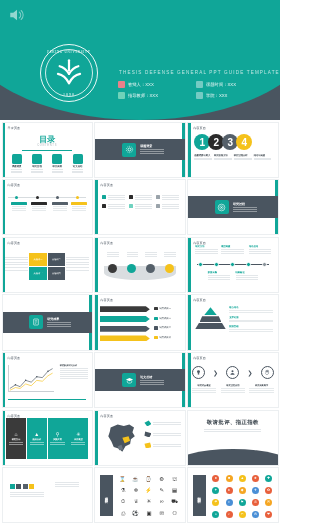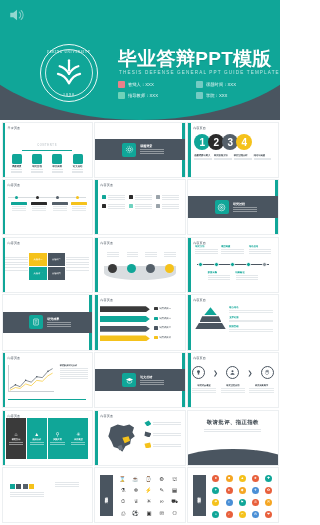--- a/index.html
+++ b/index.html
@@ -253,21 +253,20 @@
             <path d="M20 5v12"></path>
             <path d="M9 12c4 1 8 4 11 9"></path>
             <path d="M31 12c-4 1-8 4-11 9"></path>
             <path d="M7 21c5 1 10 5 13 11"></path>
             <path d="M33 21c-5 1-10 5-13 11"></path>
           </g>
         </svg>
         <div class="seal-txt-bot">1898</div>
       </div>
 
-      <div class="title-main">毕业答辩PPT模版</div>
       <div class="title-sub">THESIS DEFENSE GENERAL PPT GUIDE TEMPLATE</div>
 
       <div class="meta">
         <div class="meta-row">
           <div class="meta-cell">
             <span class="meta-ic pink"></span>
             <span class="meta-tx">答辩人：XXX</span>
           </div>
           <div class="meta-cell">
             <span class="meta-ic gy"></span>
@@ -286,20 +285,21 @@
         </div>
       </div>
     </div>
   </div>
 
   <div class="grid">
 
     <div class="slide">
       <div class="lbar"></div>
       <div class="hdr">目录页面</div>
+      <div class="toc-title">目录</div>
       <div class="toc-sub">CONTENTS</div>
       <div class="toc-rule"></div>
       <div class="toc-items">
         <div class="toc-it">
           <div class="toc-box"></div>
           <div class="toc-lb">课题背景</div>
           <div class="toc-ln">
               <div></div>
               <div></div>
               <div></div>

